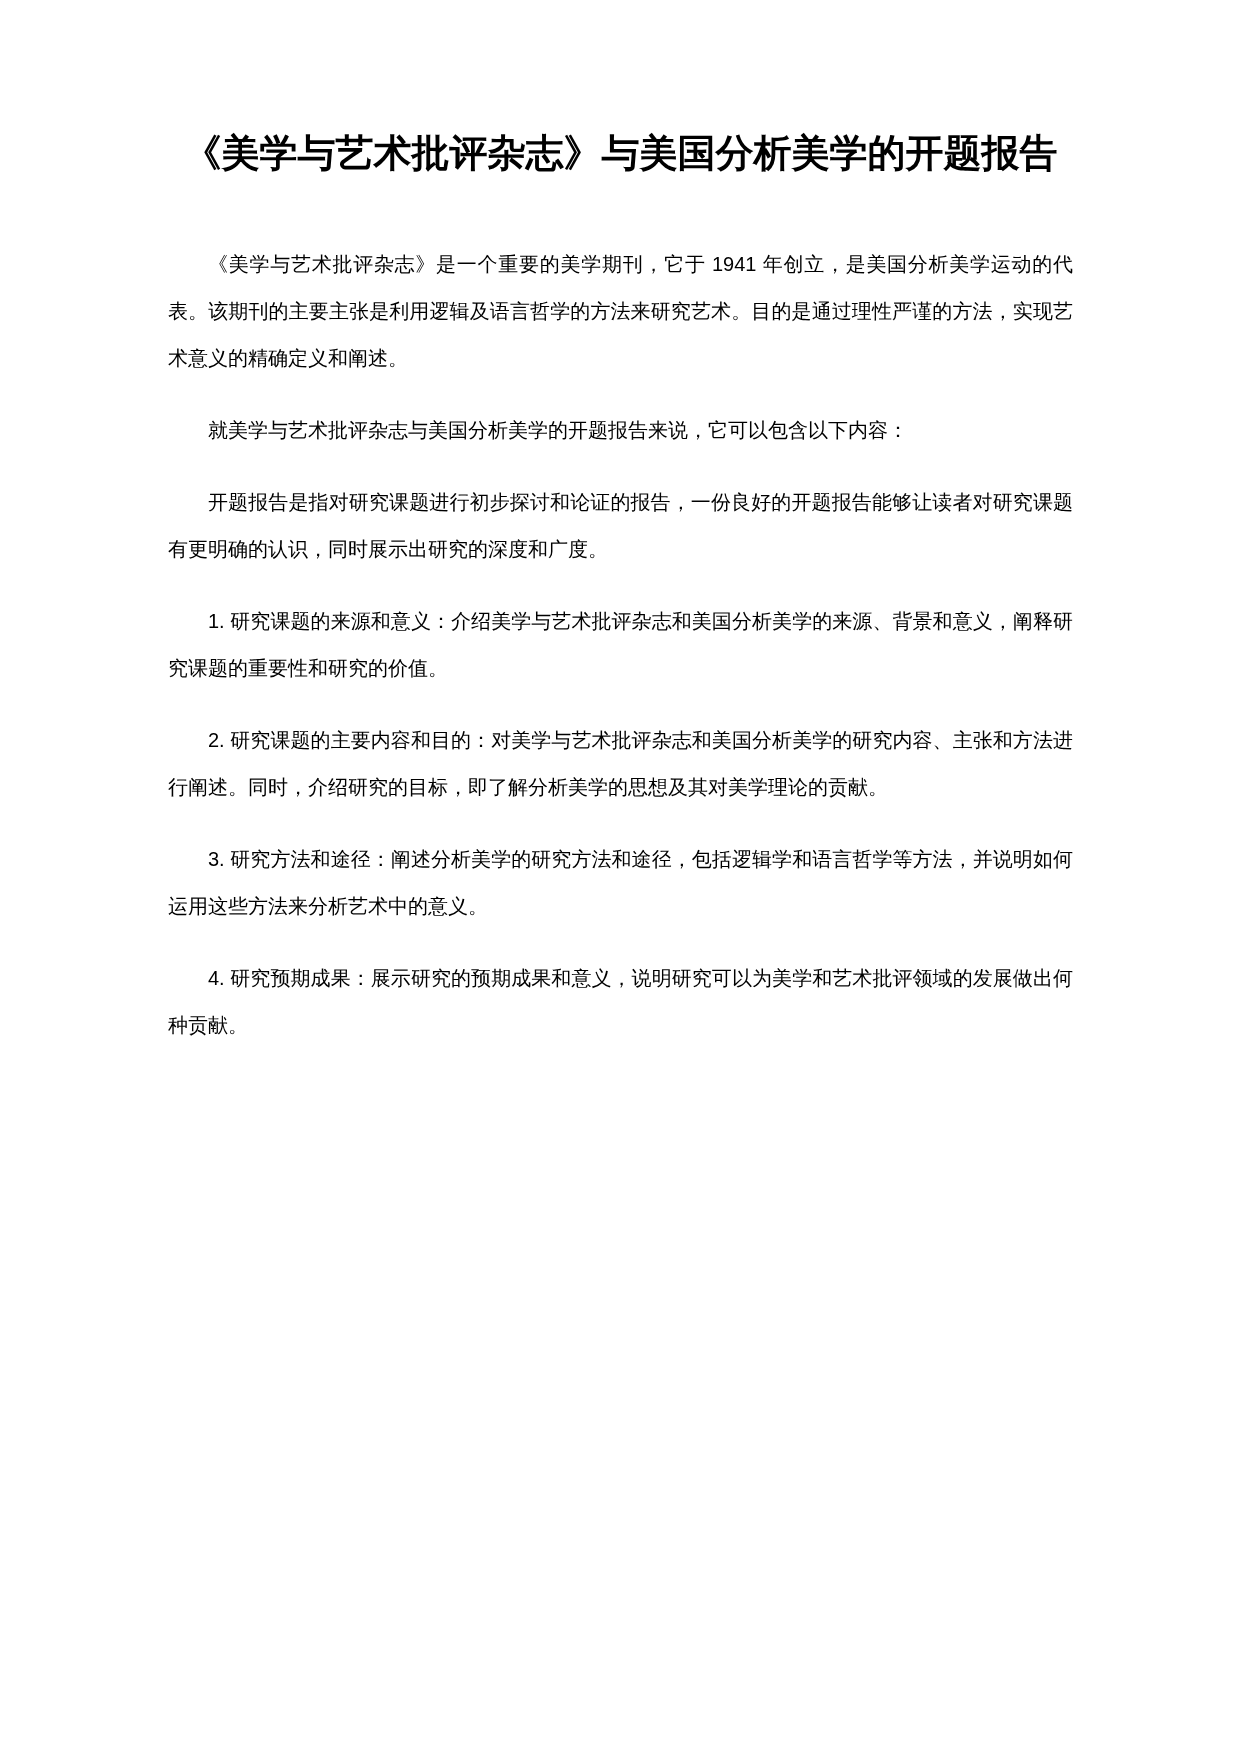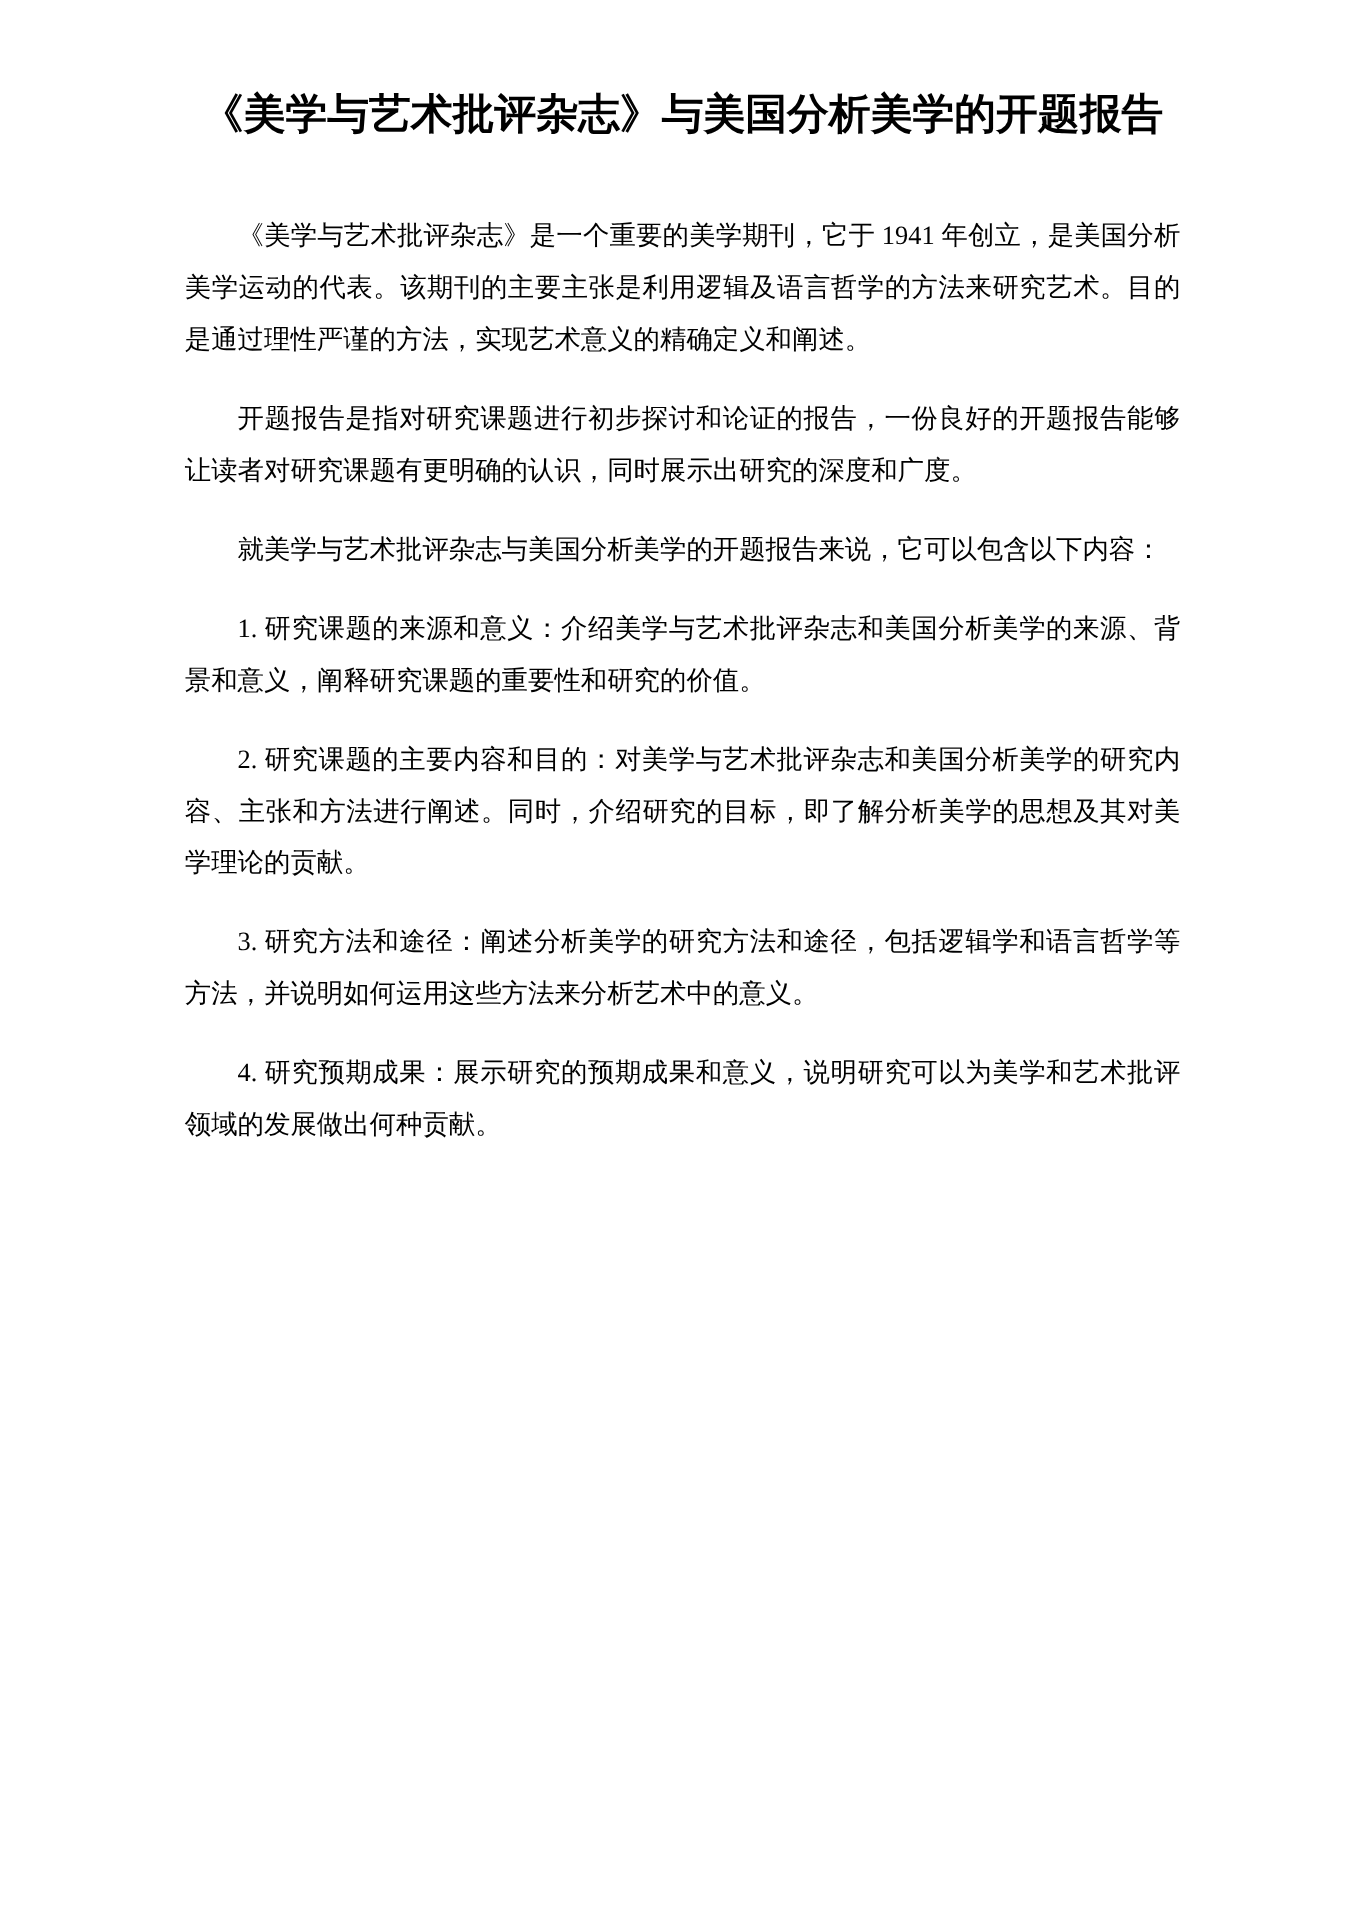--- a/index.html
+++ b/index.html
@@ -13,49 +13,48 @@
     height: 1754px;
     background: #ffffff;
     overflow: hidden;
     font-family: "Liberation Sans", "DejaVu Sans", sans-serif;
     color: #000000;
   }
   .content {
     margin: 0 168px;
   }
   .doc-title {
-    padding-top: 68px;
+    padding-top: 117px;
     margin: 0 auto 52px auto;
     max-width: 912px;
     font-size: 38px;
     font-weight: bold;
     line-height: 72px;
     text-align: center;
     color: #000000;
   }
   .doc-body p {
     margin: 0 0 25px 0;
-    font-size: 24px;
+    font-size: 20px;
     line-height: 47px;
     text-align: justify;
     text-indent: 2em;
     color: #000000;
     word-break: break-all;
-    font-family: Liberation Serif, serif;
   }
 </style>
 </head>
 <body>
 
 <div class="page">
   <div class="content">
     <h1 class="doc-title">《美学与艺术批评杂志》与美国分析美学的开题报告</h1>
     <div class="doc-body">
       <p>《美学与艺术批评杂志》是一个重要的美学期刊，它于 1941 年创立，是美国分析美学运动的代表。该期刊的主要主张是利用逻辑及语言哲学的方法来研究艺术。目的是通过理性严谨的方法，实现艺术意义的精确定义和阐述。</p>
+      <p>就美学与艺术批评杂志与美国分析美学的开题报告来说，它可以包含以下内容：</p>
       <p>开题报告是指对研究课题进行初步探讨和论证的报告，一份良好的开题报告能够让读者对研究课题有更明确的认识，同时展示出研究的深度和广度。</p>
-      <p>就美学与艺术批评杂志与美国分析美学的开题报告来说，它可以包含以下内容：</p>
       <p>1. 研究课题的来源和意义：介绍美学与艺术批评杂志和美国分析美学的来源、背景和意义，阐释研究课题的重要性和研究的价值。</p>
       <p>2. 研究课题的主要内容和目的：对美学与艺术批评杂志和美国分析美学的研究内容、主张和方法进行阐述。同时，介绍研究的目标，即了解分析美学的思想及其对美学理论的贡献。</p>
       <p>3. 研究方法和途径：阐述分析美学的研究方法和途径，包括逻辑学和语言哲学等方法，并说明如何运用这些方法来分析艺术中的意义。</p>
       <p>4. 研究预期成果：展示研究的预期成果和意义，说明研究可以为美学和艺术批评领域的发展做出何种贡献。</p>
     </div>
   </div>
 </div>
 
 </body></html>

